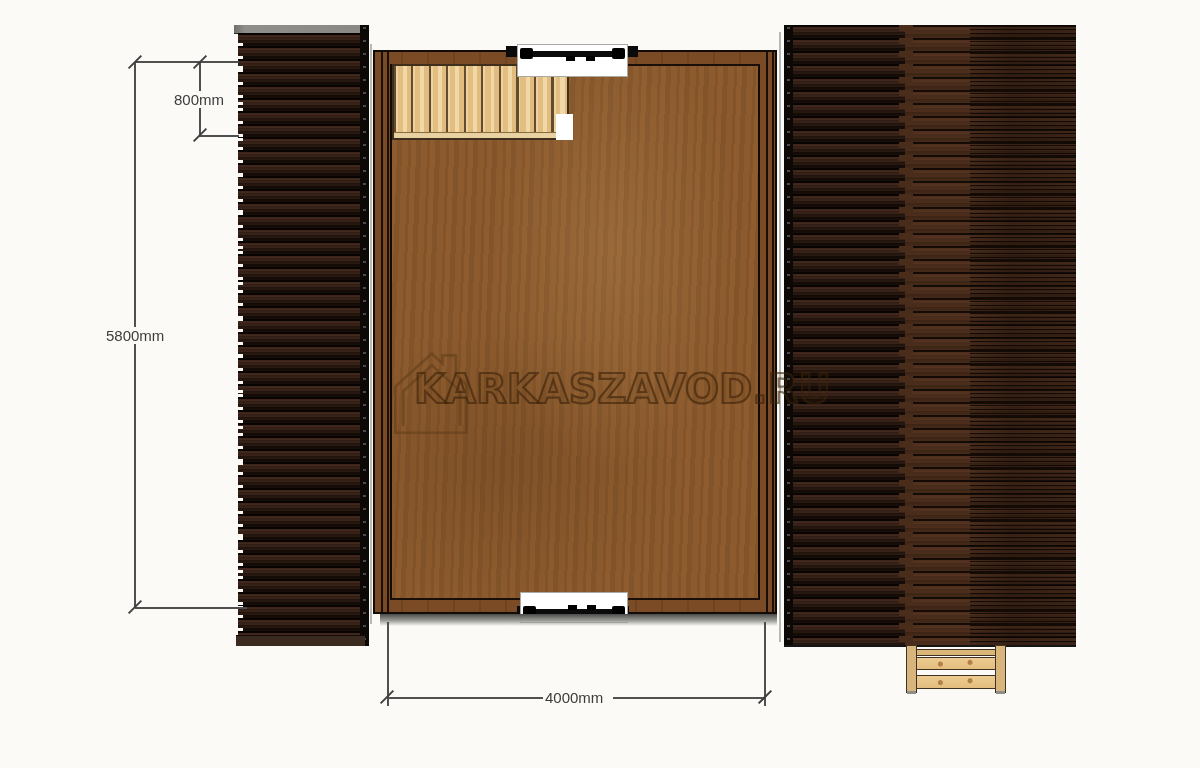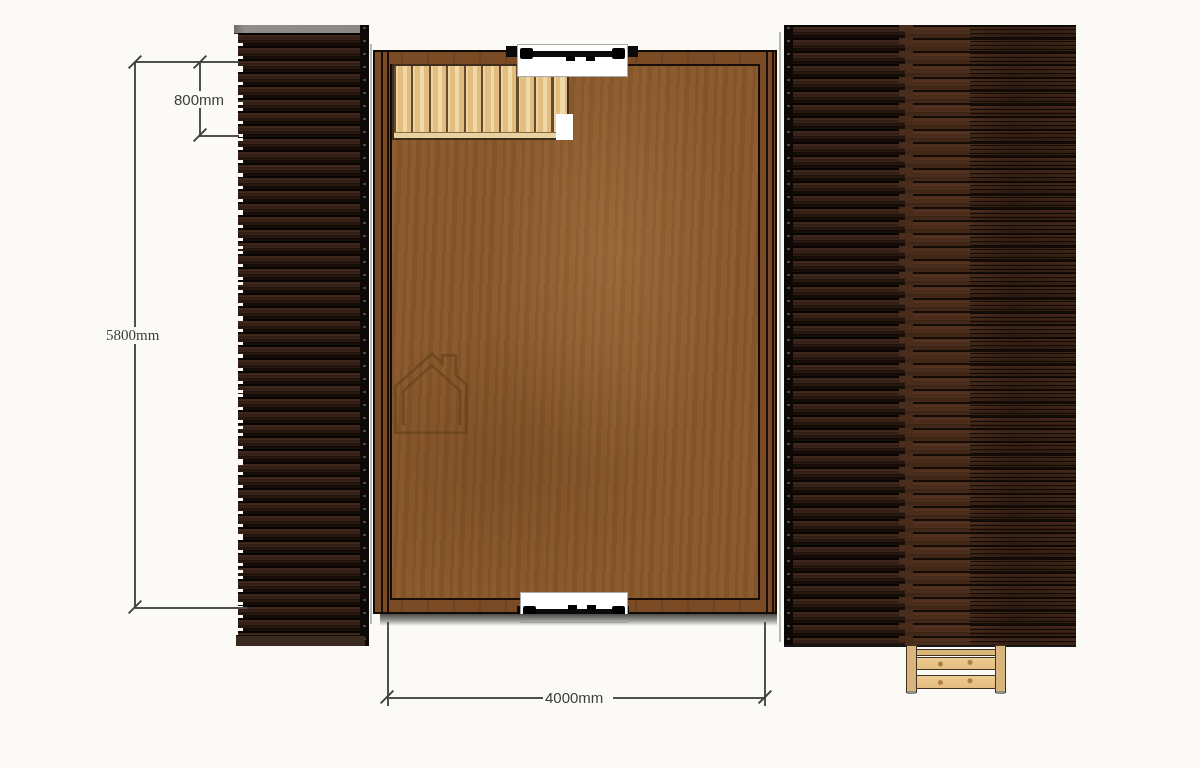--- a/index.html
+++ b/index.html
@@ -206,21 +206,21 @@
     <div class="tread t1"></div>
     <div class="tread t2"></div>
   </div>
 
   <div>
     <div class="dim-line v" style="left:134px;top:62px;height:546px;"></div>
     <div class="dim-line h" style="left:135px;top:61px;width:104px;"></div>
     <div class="dim-line h" style="left:135px;top:607px;width:112px;"></div>
     <div class="tick" style="left:126px;top:61px;"></div>
     <div class="tick" style="left:126px;top:606px;"></div>
-    <div class="dim-label" style="left:104px;top:327px;width:62px;font-family:Liberation Serif, serif;">5800mm</div>
+    <div class="dim-label" style="left:104px;top:327px;width:62px;">5800mm</div>
   </div>
 
   <div>
     <div class="dim-line v" style="left:199px;top:62px;height:74px;"></div>
     <div class="dim-line h" style="left:199px;top:135px;width:40px;"></div>
     <div class="tick" style="left:191px;top:61px;"></div>
     <div class="tick" style="left:191px;top:134px;"></div>
     <div class="dim-label" style="left:172px;top:91px;width:54px;">800mm</div>
   </div>
 
@@ -233,15 +233,16 @@
     <div class="dim-label" style="left:543px;top:689px;width:66px;">4000mm</div>
   </div>
 
   <div class="watermark">
     <svg width="80" height="92" viewBox="0 0 90 102">
       <g fill="none" stroke="rgba(95,62,25,0.55)" stroke-width="3">
         <path d="M6 98 V46 L47 9 L59 20 V11 H74 V33 L86 44 V98 Z"></path>
         <path d="M15 90 V51 L47 22 L79 51 V90"></path>
       </g>
     </svg>
+    <span class="wm-text">KARKASZAVOD.RU</span>
   </div>
 
 </div>
 
 </body></html>

